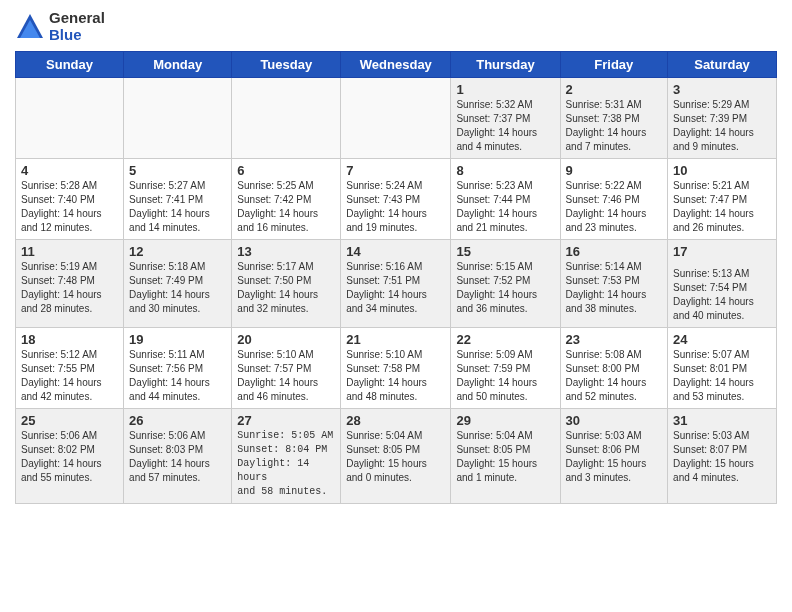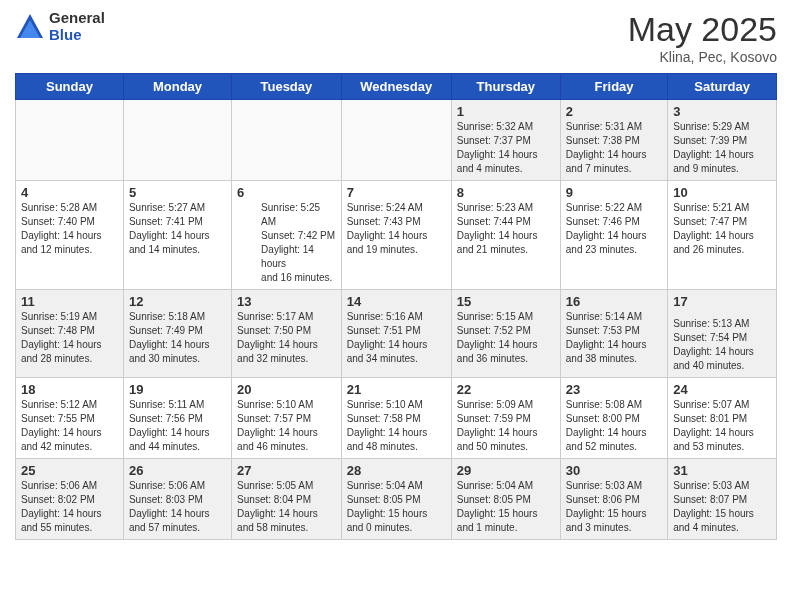--- a/index.html
+++ b/index.html
@@ -51,24 +51,20 @@
     <div class="logo-wrapper">
       <svg width="30" height="30" viewBox="0 0 30 30">
         <polygon points="15,2 28,26 2,26" fill="#2255bb"></polygon>
         <polygon points="15,8 25,26 5,26" fill="#4488ee"></polygon>
       </svg>
       <div class="logo-text">
         <div style="font-size:15px;font-weight:bold;color:#333;line-height:1.1;">General</div>
         <div style="font-size:15px;font-weight:bold;color:#2255bb;line-height:1.1;">Blue</div>
       </div>
     </div>
-    <div class="title-section">
-      <div style="font-size:34px;color:#333;font-weight:normal;">May 2025</div>
-      <div style="font-size:14px;color:#555;">Klina, Pec, Kosovo</div>
-    </div>
   </div>
 
   <table class="calendar">
     <thead>
       <tr>
       <th>Sunday</th>
           <th>Monday</th>
           <th>Tuesday</th>
           <th>Wednesday</th>
           <th>Thursday</th>
@@ -114,21 +110,21 @@
           </td>
           <td>
             <div class="day-number">5</div>
             <div class="day-info" style="white-space: pre-line;">Sunrise: 5:27 AM
 Sunset: 7:41 PM
 Daylight: 14 hours
 and 14 minutes.</div>
           </td>
           <td>
             <div class="day-number">6</div>
-            <div class="day-info" style="white-space: pre-line; margin-left: 24px;">Sunrise: 5:25 AM
+            <div class="day-info" style="white-space: pre-line;">Sunrise: 5:25 AM
 Sunset: 7:42 PM
 Daylight: 14 hours
 and 16 minutes.</div>
           </td>
           <td>
             <div class="day-number">7</div>
             <div class="day-info" style="white-space: pre-line;">Sunrise: 5:24 AM
 Sunset: 7:43 PM
 Daylight: 14 hours
 and 19 minutes.</div>
@@ -267,21 +263,21 @@
           </td>
           <td class="shaded">
             <div class="day-number">26</div>
             <div class="day-info" style="white-space: pre-line;">Sunrise: 5:06 AM
 Sunset: 8:03 PM
 Daylight: 14 hours
 and 57 minutes.</div>
           </td>
           <td class="shaded">
             <div class="day-number">27</div>
-            <div class="day-info" style="white-space: pre-line;">Sunrise: 5:05 AM
+            <div class="day-info" style="white-space: pre-line; font-family: Liberation Mono, monospace;">Sunrise: 5:05 AM
 Sunset: 8:04 PM
 Daylight: 14 hours
 and 58 minutes.</div>
           </td>
           <td class="shaded">
             <div class="day-number">28</div>
             <div class="day-info" style="white-space: pre-line;">Sunrise: 5:04 AM
 Sunset: 8:05 PM
 Daylight: 15 hours
 and 0 minutes.</div>

